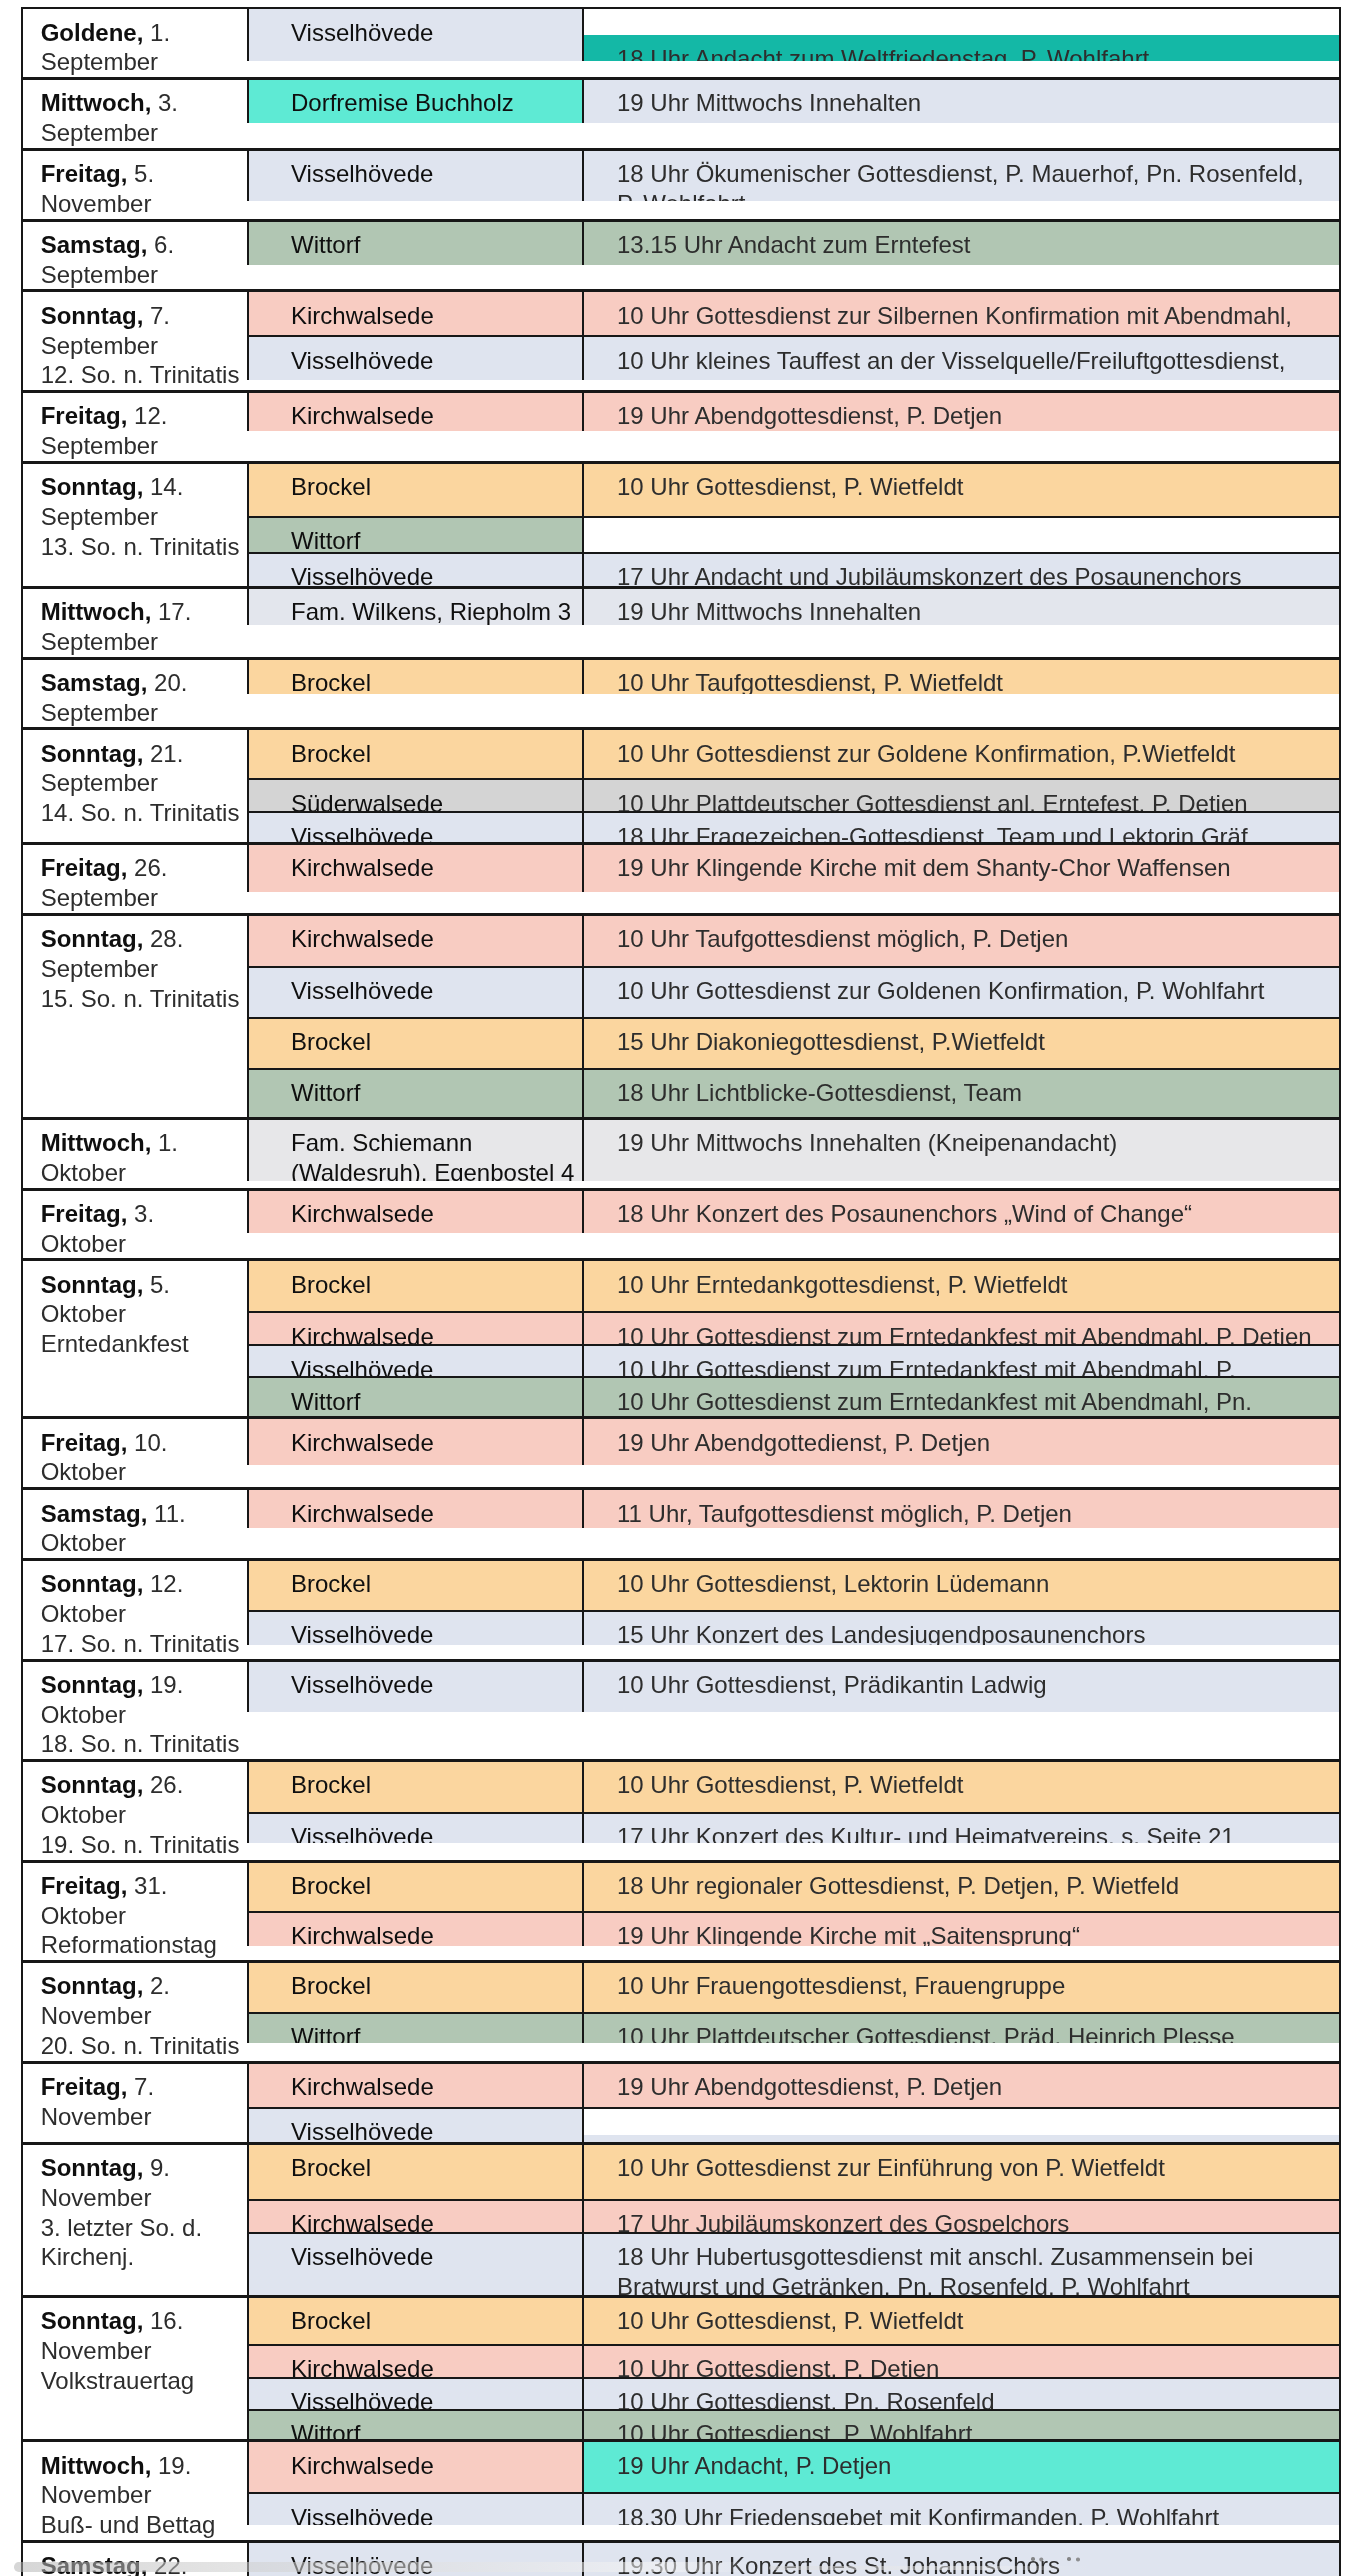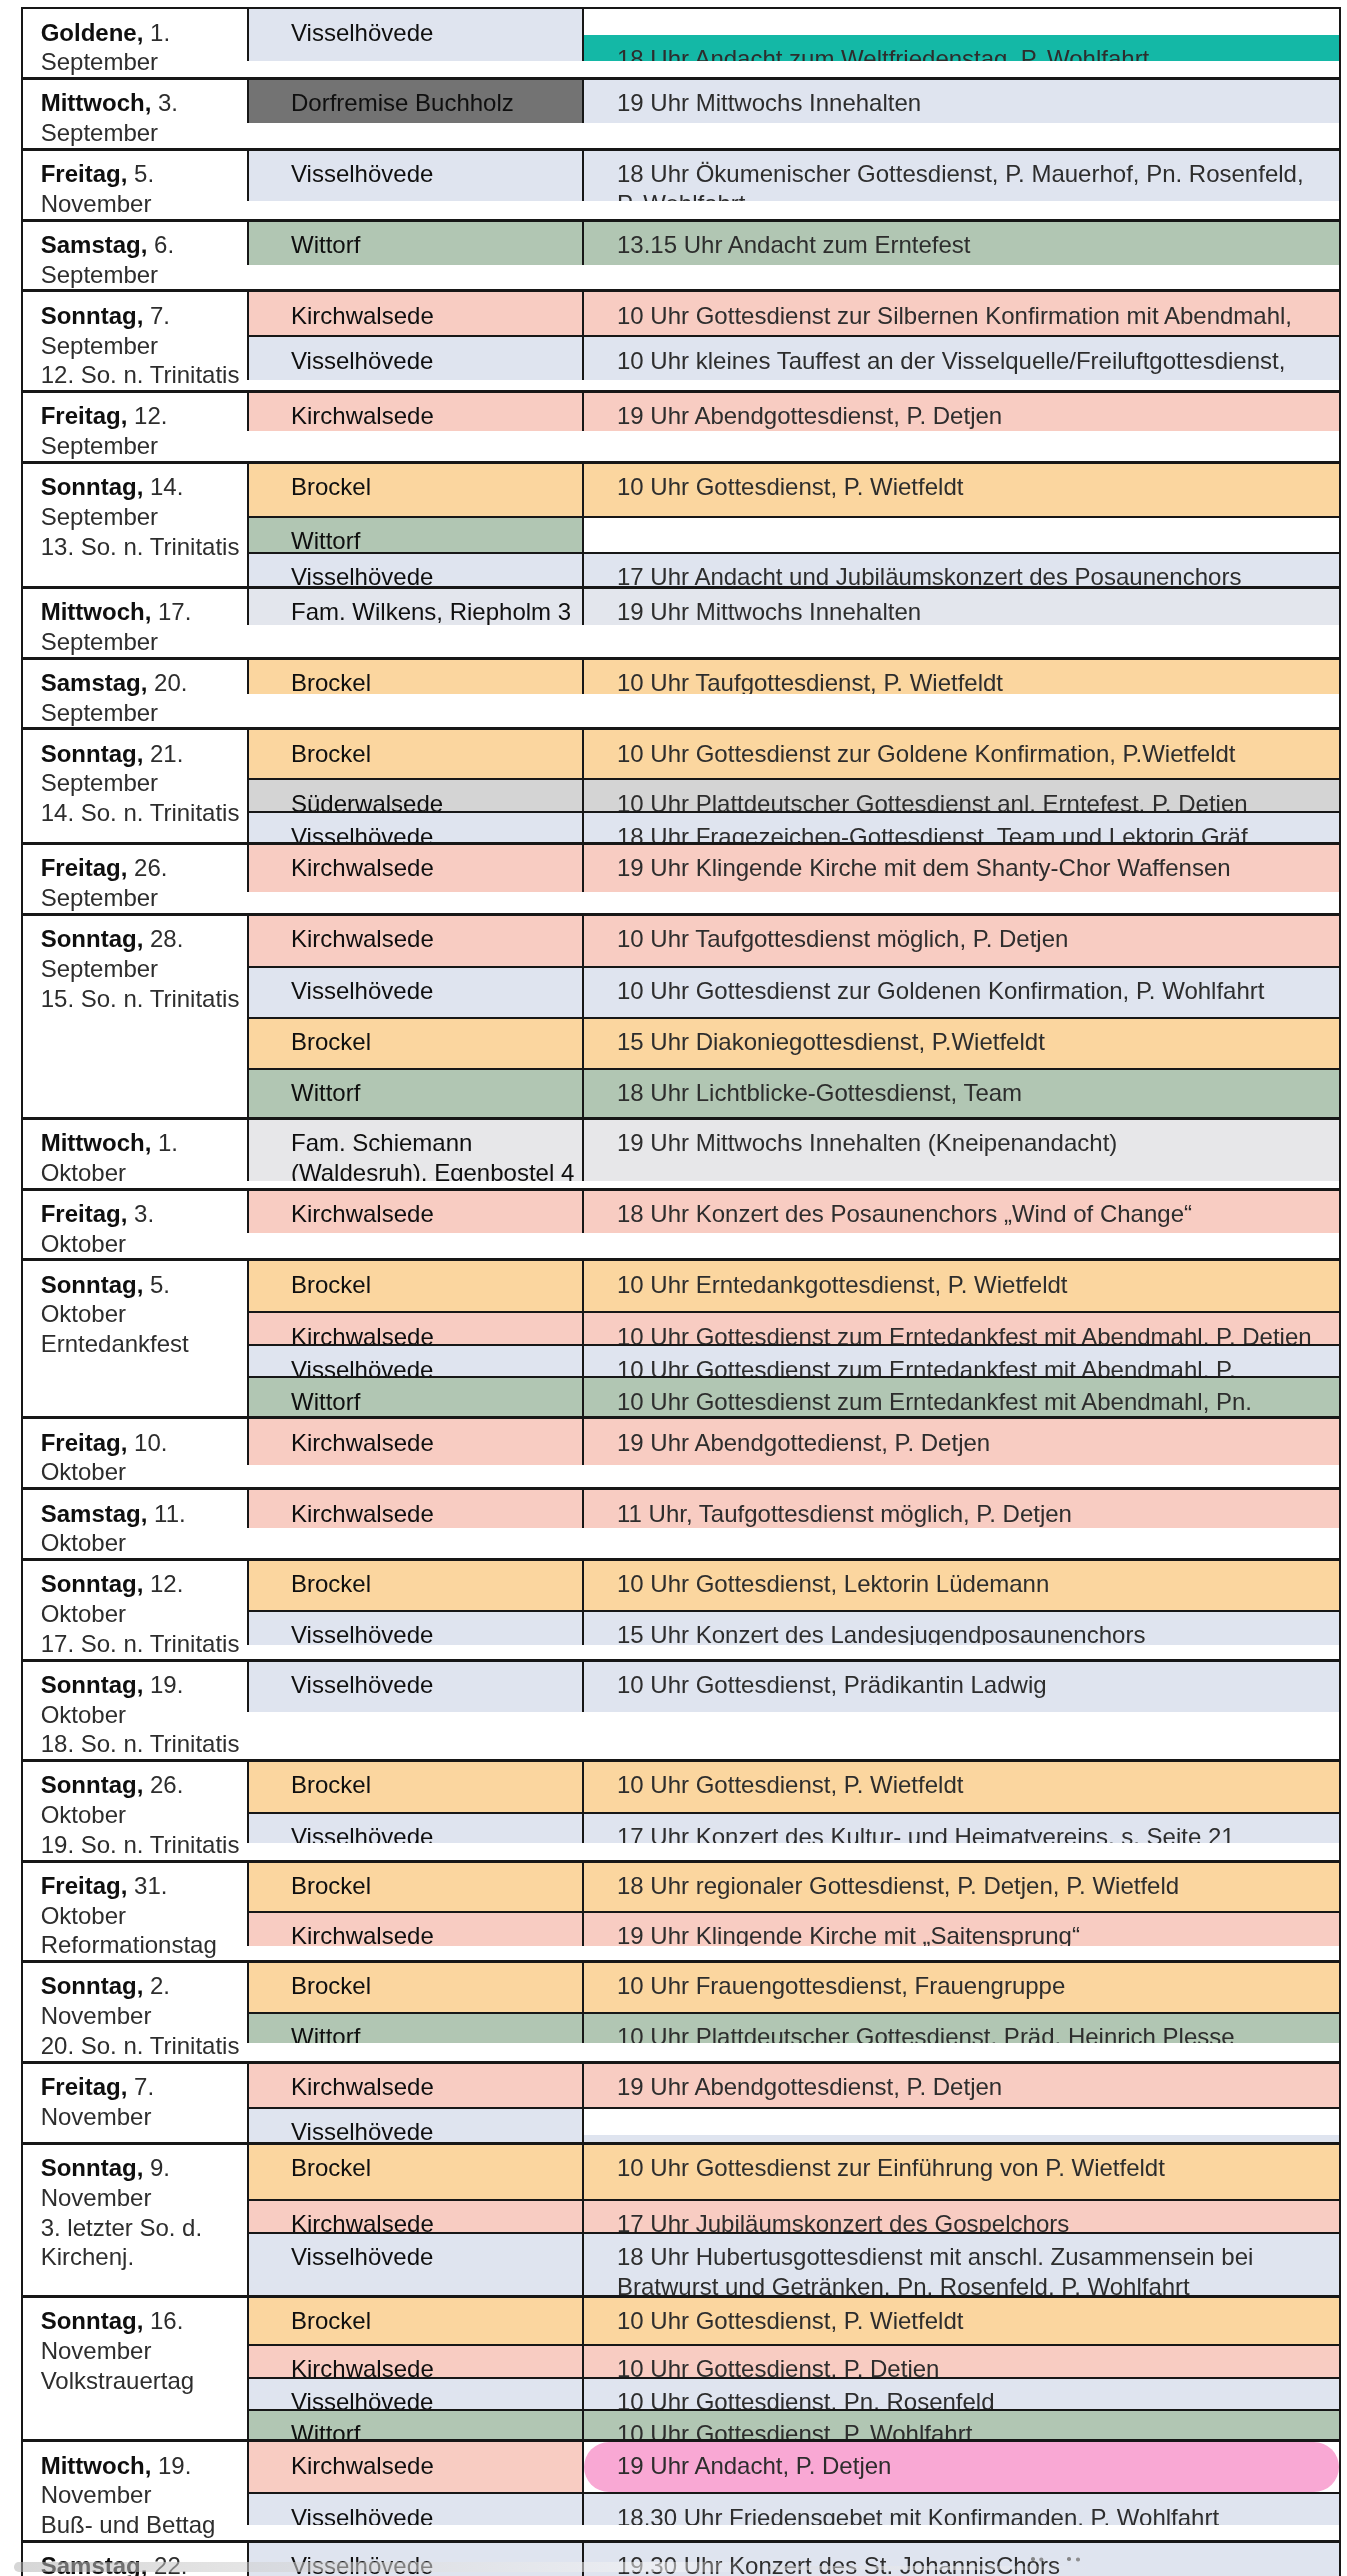--- a/index.html
+++ b/index.html
@@ -60,21 +60,21 @@
           <div class="event" style="background: #14b8a6; margin-top: 26px;">18 Uhr Andacht zum Weltfriedenstag, P. Wohlfahrt</div>
         </div>
       </div>
     </div>
     <div class="group">
       <div class="date-cell">
         <div class="date-line"><span class="day">Mittwoch,</span> <span>3. September</span></div>
       </div>
       <div class="entries">
         <div class="entry" style="height: 43px;">
-          <div class="place" style="background: #737373;">Dorfremise Buchholz</div>
+          <div class="place" style="background: #5eead4;">Dorfremise Buchholz</div>
           <div class="event" style="background: rgb(223, 228, 239);">19 Uhr Mittwochs Innehalten</div>
         </div>
       </div>
     </div>
     <div class="group">
       <div class="date-cell">
         <div class="date-line"><span class="day">Freitag,</span> <span>5. November</span></div>
       </div>
       <div class="entries">
         <div class="entry" style="height: 50px;">
@@ -421,21 +421,21 @@
       </div>
     </div>
     <div class="group">
       <div class="date-cell">
         <div class="date-line"><span class="day">Mittwoch,</span> <span>19. November</span></div>
         <div class="sub">Buß- und Bettag</div>
       </div>
       <div class="entries">
         <div class="entry" style="height: 50px;">
           <div class="place" style="background: rgb(248, 204, 194);">Kirchwalsede</div>
-          <div class="event" style="background: #f9a8d4; border-radius: 25px;">19 Uhr Andacht, P. Detjen</div>
+          <div class="event" style="background: #5eead4;">19 Uhr Andacht, P. Detjen</div>
         </div>
         <div class="entry" style="height: 31px;">
           <div class="place" style="background: rgb(223, 228, 239);">Visselhövede</div>
           <div class="event" style="background: rgb(223, 228, 239);">18.30 Uhr Friedensgebet mit Konfirmanden, P. Wohlfahrt</div>
         </div>
       </div>
     </div>
     <div class="group">
       <div class="date-cell">
         <div class="date-line"><span class="day">Samstag,</span> <span>22. November</span></div>

